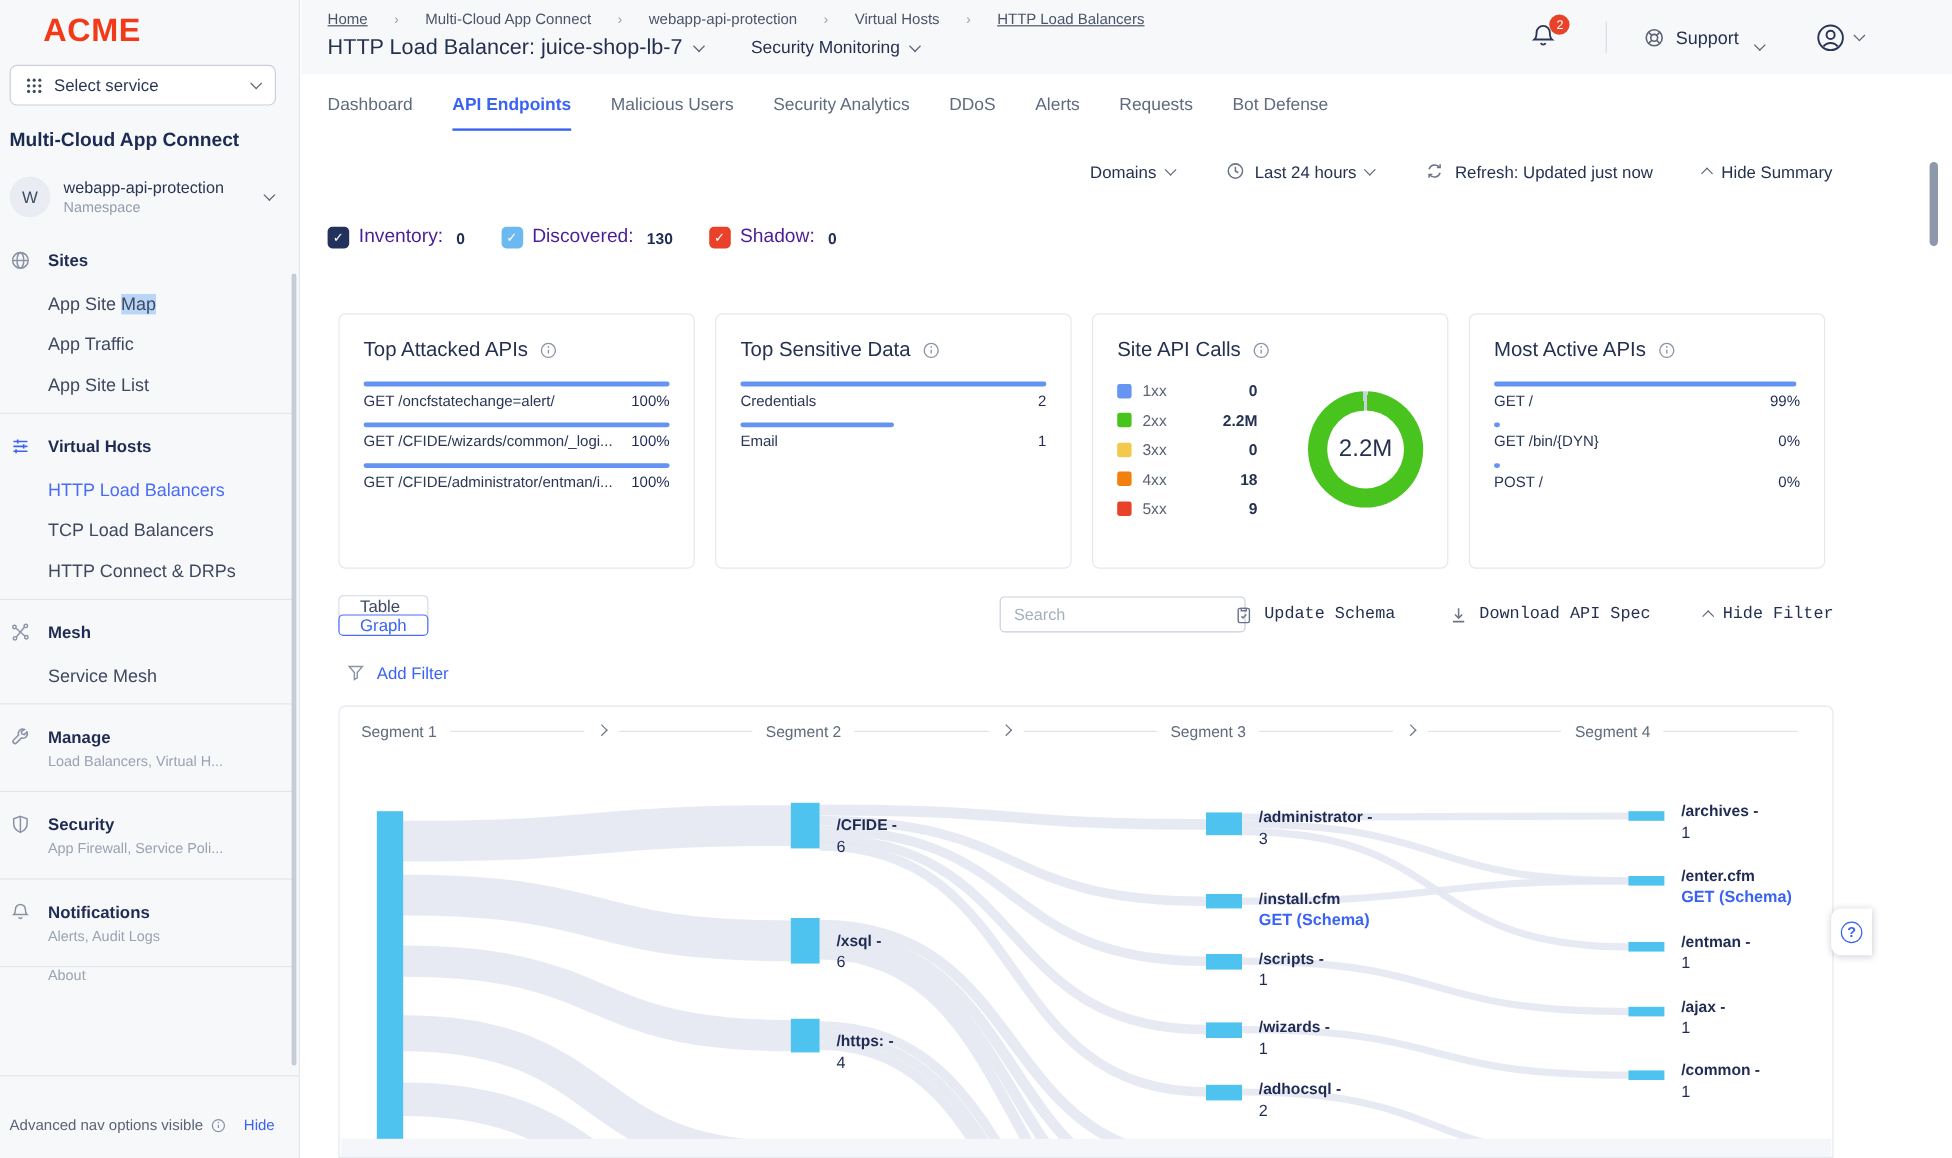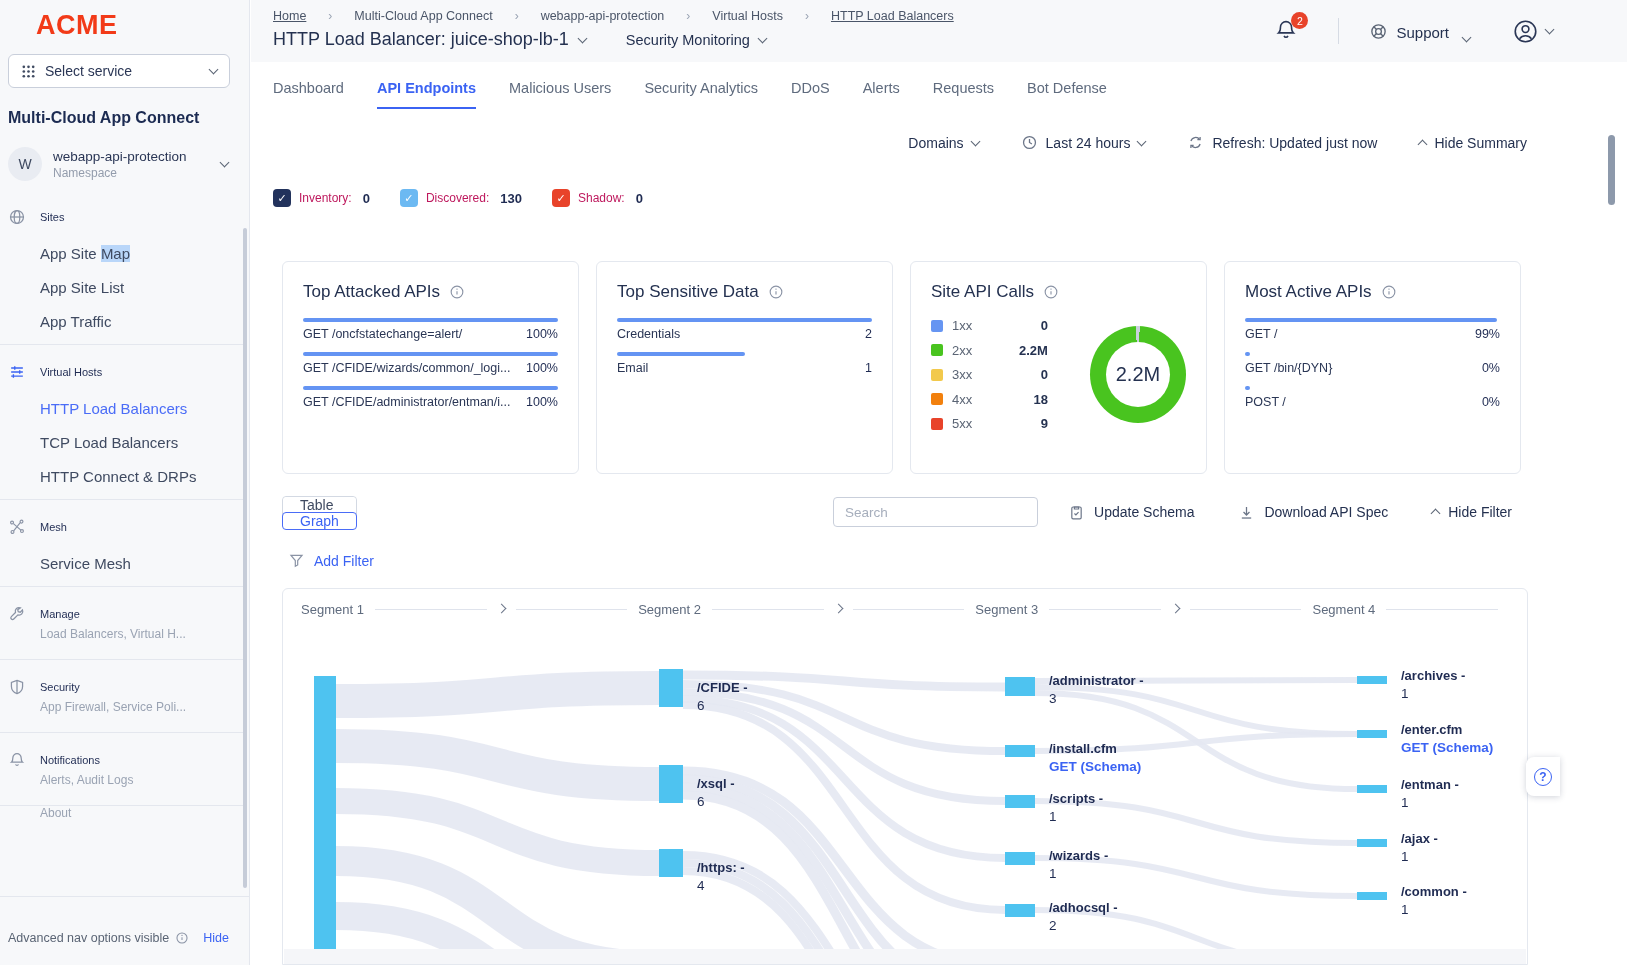--- a/index.html
+++ b/index.html
@@ -22,21 +22,21 @@
   .ns-av { width:34px; height:34px; border-radius:50%; background:#e9ecf2; color:#3f4a61; font-size:14px; display:flex; align-items:center; justify-content:center; }
   .ns-name { display:block; font-size:13.5px; color:#2a3655; }
   .ns-sub { display:block; font-size:12px; color:#939cac; margin-top:2px; }
   .ns .chev { margin-left:auto; margin-right:12px; color:#5a6474; }
 
   .nav { position:absolute; left:0; top:196px; width:244px; }
   .nav-div { height:1px; background:#e4e7ee; margin:6px 0; }
   .sec-head { display:flex; align-items:center; gap:14px; padding:12px 8px 10px 8px; cursor:pointer; }
   .sec-ic { width:18px; height:18px; color:#8a93a5; flex:none; display:flex; }
   .sec-ic.blue { color:#3b63f3; }
-  .sec-title { font-size:11px; font-weight:400; color:#1f2b52; }
+  .sec-title { font-size:14px; font-weight:700; color:#1f2b52; }
   .sec-sub { font-size:12px; color:#9aa3b3; padding:0 8px 12px 40px; margin-top:-6px; }
   .sec-item { font-size:15px; color:#3f4a61; padding:8.5px 8px 8.5px 40px; cursor:pointer; }
   .sec-item.active { color:#4a6cf7; }
   .hl { background:#b9d6f9; }
   .side-foot { position:absolute; left:0; bottom:0; width:249px; height:69px; border-top:1px solid #e4e7ee; padding:13px 8px 0 8px; font-size:12.5px; color:#5a6474; display:flex; align-items:center; gap:6px; }
   .side-foot .ic { width:14px; height:14px; color:#8a93a5; display:flex; }
   .hide-link { color:#3b63f3; margin-left:8px; cursor:pointer; }
   .side-scroll { position:absolute; right:2px; top:228px; width:4px; height:660px; border-radius:2px; background:#c6ccd8; }
 
   
@@ -64,21 +64,21 @@
   .tab.active { color:#3b63f3; font-weight:600; border-bottom-color:#3b63f3; }
 
   .controls { position:absolute; right:100px; top:72px; display:flex; align-items:center; gap:42px; font-size:14px; color:#243150; }
   .ctrl { display:flex; align-items:center; gap:8px; cursor:pointer; white-space:nowrap; }
   .ctrl .ic { width:17px; height:17px; color:#6b7588; display:flex; }
   .ctrl .chev { color:#5a6474; }
 
   .counters { position:absolute; left:22px; top:127px; display:flex; gap:30px; }
   .counter { display:flex; align-items:center; gap:8px; cursor:pointer; }
   .cbox { width:18px; height:18px; border-radius:4px; display:flex; align-items:center; justify-content:center; color:#fff; font-size:11px; }
-  .clabel { font-size:12px; color:#be185d; }
+  .clabel { font-size:16px; color:#4c1d95; }
   .cval { font-size:13px; font-weight:bold; color:#1f2b52; margin-left:3px; }
 
   
   .cards { position:absolute; left:31px; top:199px; display:flex; gap:17px; }
   .card { width:297px; height:213px; background:#fff; border:1px solid #e4e8ef; border-radius:6px; padding:20px 20px 0 20px; }
   .card-title { display:flex; align-items:center; gap:9px; font-size:17px; color:#243150; margin-bottom:16px; }
   .info-ic { width:16px; height:16px; color:#8a93a5; display:flex; }
   .mrow { margin-bottom:11px; }
   .mbar { height:4px; border-radius:2px; background:#6494f3; margin-bottom:5px; }
   .mtext { display:flex; justify-content:space-between; font-size:12.5px; color:#2a3655; }
@@ -94,21 +94,21 @@
   .donut::after { content:""; position:absolute; inset:16px; border-radius:50%; background:#fff; }
   .donut-val { position:absolute; inset:0; display:flex; align-items:center; justify-content:center; font-size:20px; color:#243150; z-index:1; }
 
   
   .toolbar { position:absolute; left:31px; top:434px; width:1246px; height:32px; }
   .seg-ctl { position:absolute; left:0; top:0; display:flex; border:1px solid #d3d9e3; border-radius:4px; height:32px;flex-direction:column; }
   .seg-btn { padding:0 17px; font-size:14px; color:#3f4a61; display:flex; align-items:center; cursor:pointer; background:#fff; border-radius:4px; }
   .seg-btn.active { color:#3b63f3; border:1px solid #4a6cf7; margin:-1px; }
   .search { position:absolute; left:551px; top:1px; width:205px; height:30px; border:1px solid #c9cfdb; border-radius:4px; font-size:13.5px; padding:0 11px; color:#2a3655; font-family:"Liberation Sans",sans-serif; background:#fff; }
   .search::placeholder { color:#a6aebc; }
-  .tb-right { position:absolute; right:16px; top:0; height:32px; display:flex; gap:44px; }
+  .tb-right { position:absolute; right:0; top:0; height:32px; display:flex; gap:44px;font-family:Liberation Mono, monospace; }
   .tb-act { display:flex; align-items:center; gap:9px; font-size:14px; color:#243150; cursor:pointer; white-space:nowrap; }
   .tb-act .ic { width:17px; height:17px; color:#6b7588; display:flex; }
   .tb-act .chev { color:#5a6474; }
 
   .addfilter { position:absolute; left:37px; top:490px; display:flex; align-items:center; gap:9px; font-size:14px; color:#3b63f3; cursor:pointer; }
   .addfilter .ic { width:17px; height:17px; color:#8a93a5; display:flex; }
 
   
   .panel { position:absolute; left:31px; top:526px; width:1246px; height:377px; border:1px solid #e4e8ef; border-radius:6px 6px 0 0; background:#fff; overflow:hidden; }
   .seghead { display:flex; align-items:center; padding:13px 18px 0 18px; }
@@ -161,22 +161,22 @@
           <span class="sec-ic">
             <svg viewBox="0 0 20 20" width="18" height="18" fill="none" stroke="currentColor" stroke-width="1.4">
               <circle cx="10" cy="10" r="7.2"></circle>
               <ellipse cx="10" cy="10" rx="3.1" ry="7.2"></ellipse>
               <path d="M2.9 10h14.2"></path>
             </svg>
           </span>
           <span class="sec-title">Sites</span>
         </div>
         <div class="sec-item">App Site <span class="hl">Map</span></div>
+        <div class="sec-item">App Traffic</div>
         <div class="sec-item">App Site List</div>
-        <div class="sec-item">App Traffic</div>
         <div class="nav-div"></div>
         <div class="sec-head">
           <span class="sec-ic blue">
             <svg viewBox="0 0 20 20" width="18" height="18" fill="none" stroke="currentColor" stroke-width="1.5">
               <path d="M3.5 5.5h13M3.5 10h13M3.5 14.5h13"></path>
               <path d="M7.5 3.6v3.8M13 8.1v3.8M6 12.6v3.8"></path>
             </svg>
           </span>
           <span class="sec-title">Virtual Hosts</span>
         </div>
@@ -252,21 +252,21 @@
         <span class="bc-sep">›</span>
         <span class="crumb">Multi-Cloud App Connect</span>
         <span class="bc-sep">›</span>
         <span class="crumb">webapp-api-protection</span>
         <span class="bc-sep">›</span>
         <span class="crumb">Virtual Hosts</span>
         <span class="bc-sep">›</span>
         <span class="crumb link">HTTP Load Balancers</span>
       </div>
     <div class="title-row">
-      <span class="pg-title">HTTP Load Balancer: juice-shop-lb-1</span>
+      <span class="pg-title">HTTP Load Balancer: juice-shop-lb-7</span>
       <span class="chev"></span>
       <span class="subnav">
         <span>Security Monitoring</span>
         <span class="chev"></span>
       </span>
     </div>
     <div class="head-right">
       <span class="bell-wrap">
         <svg viewBox="0 0 20 20" width="24" height="24" fill="none" stroke="currentColor" stroke-width="1.3">
             <path d="M10 3a4.6 4.6 0 0 0-4.6 4.6c0 3.6-1.5 4.8-1.5 4.8h12.2s-1.5-1.2-1.5-4.8A4.6 4.6 0 0 0 10 3z"></path>

